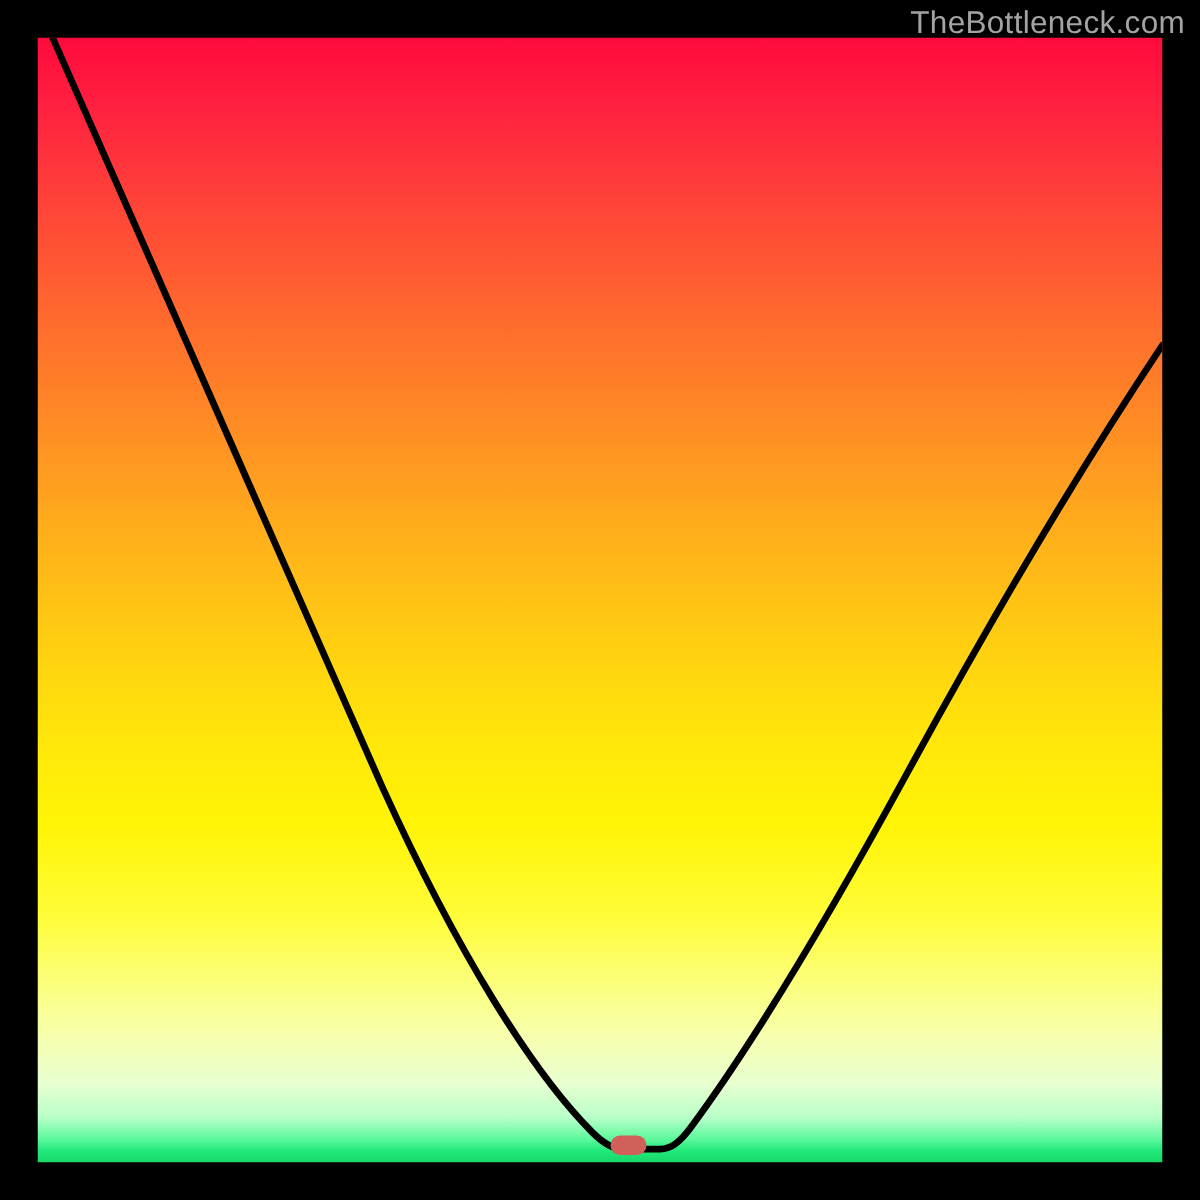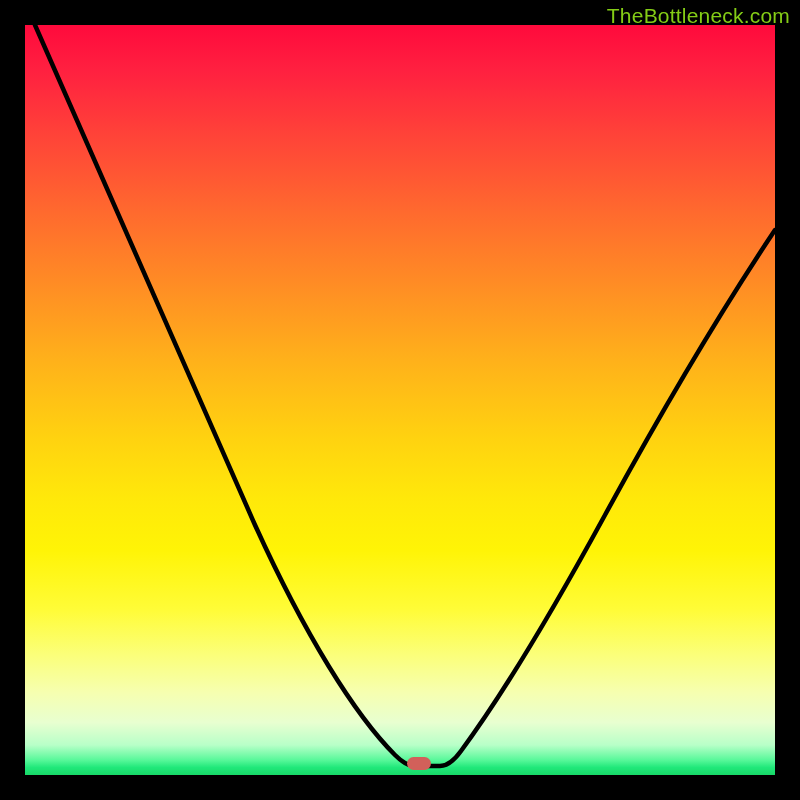--- a/index.html
+++ b/index.html
@@ -63,21 +63,21 @@
     position: absolute;
     width: 24px;
     height: 13px;
     background: #d2605a;
     border-radius: 7px;
   }
   .watermark {
     position: absolute;
     top: 4px;
     right: 10px;
-    color: #84cc16;
+    color: #a3a3a3;
     font-size: 21px;
     font-weight: 500;
     letter-spacing: 0.2px;
   }
 </style>
 </head>
 <body>
 
 <div class="outer">
 

